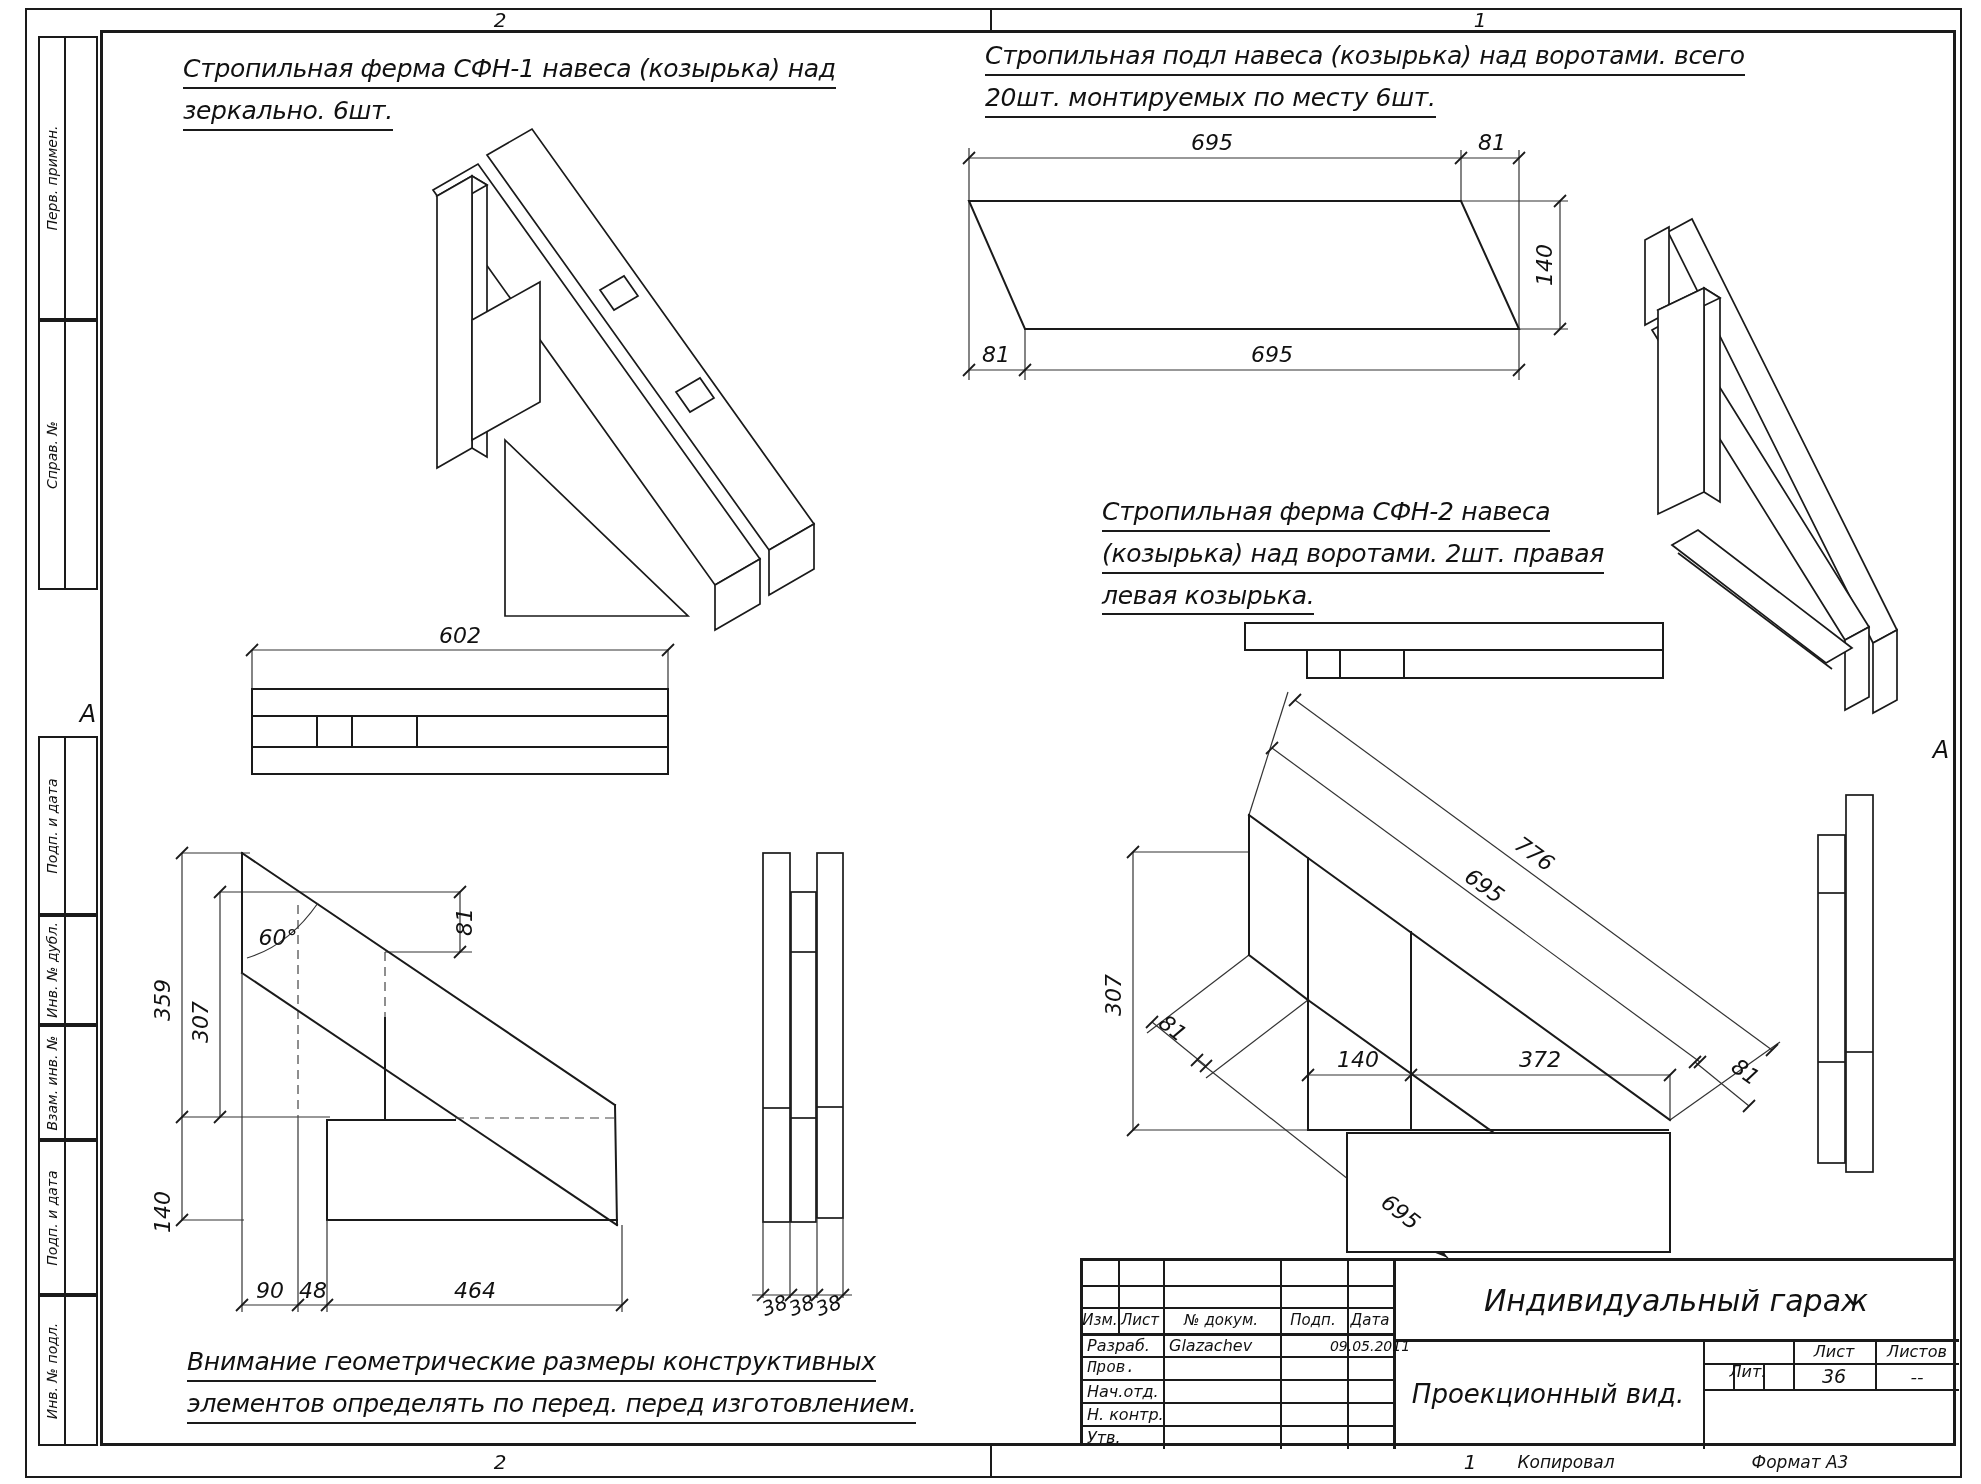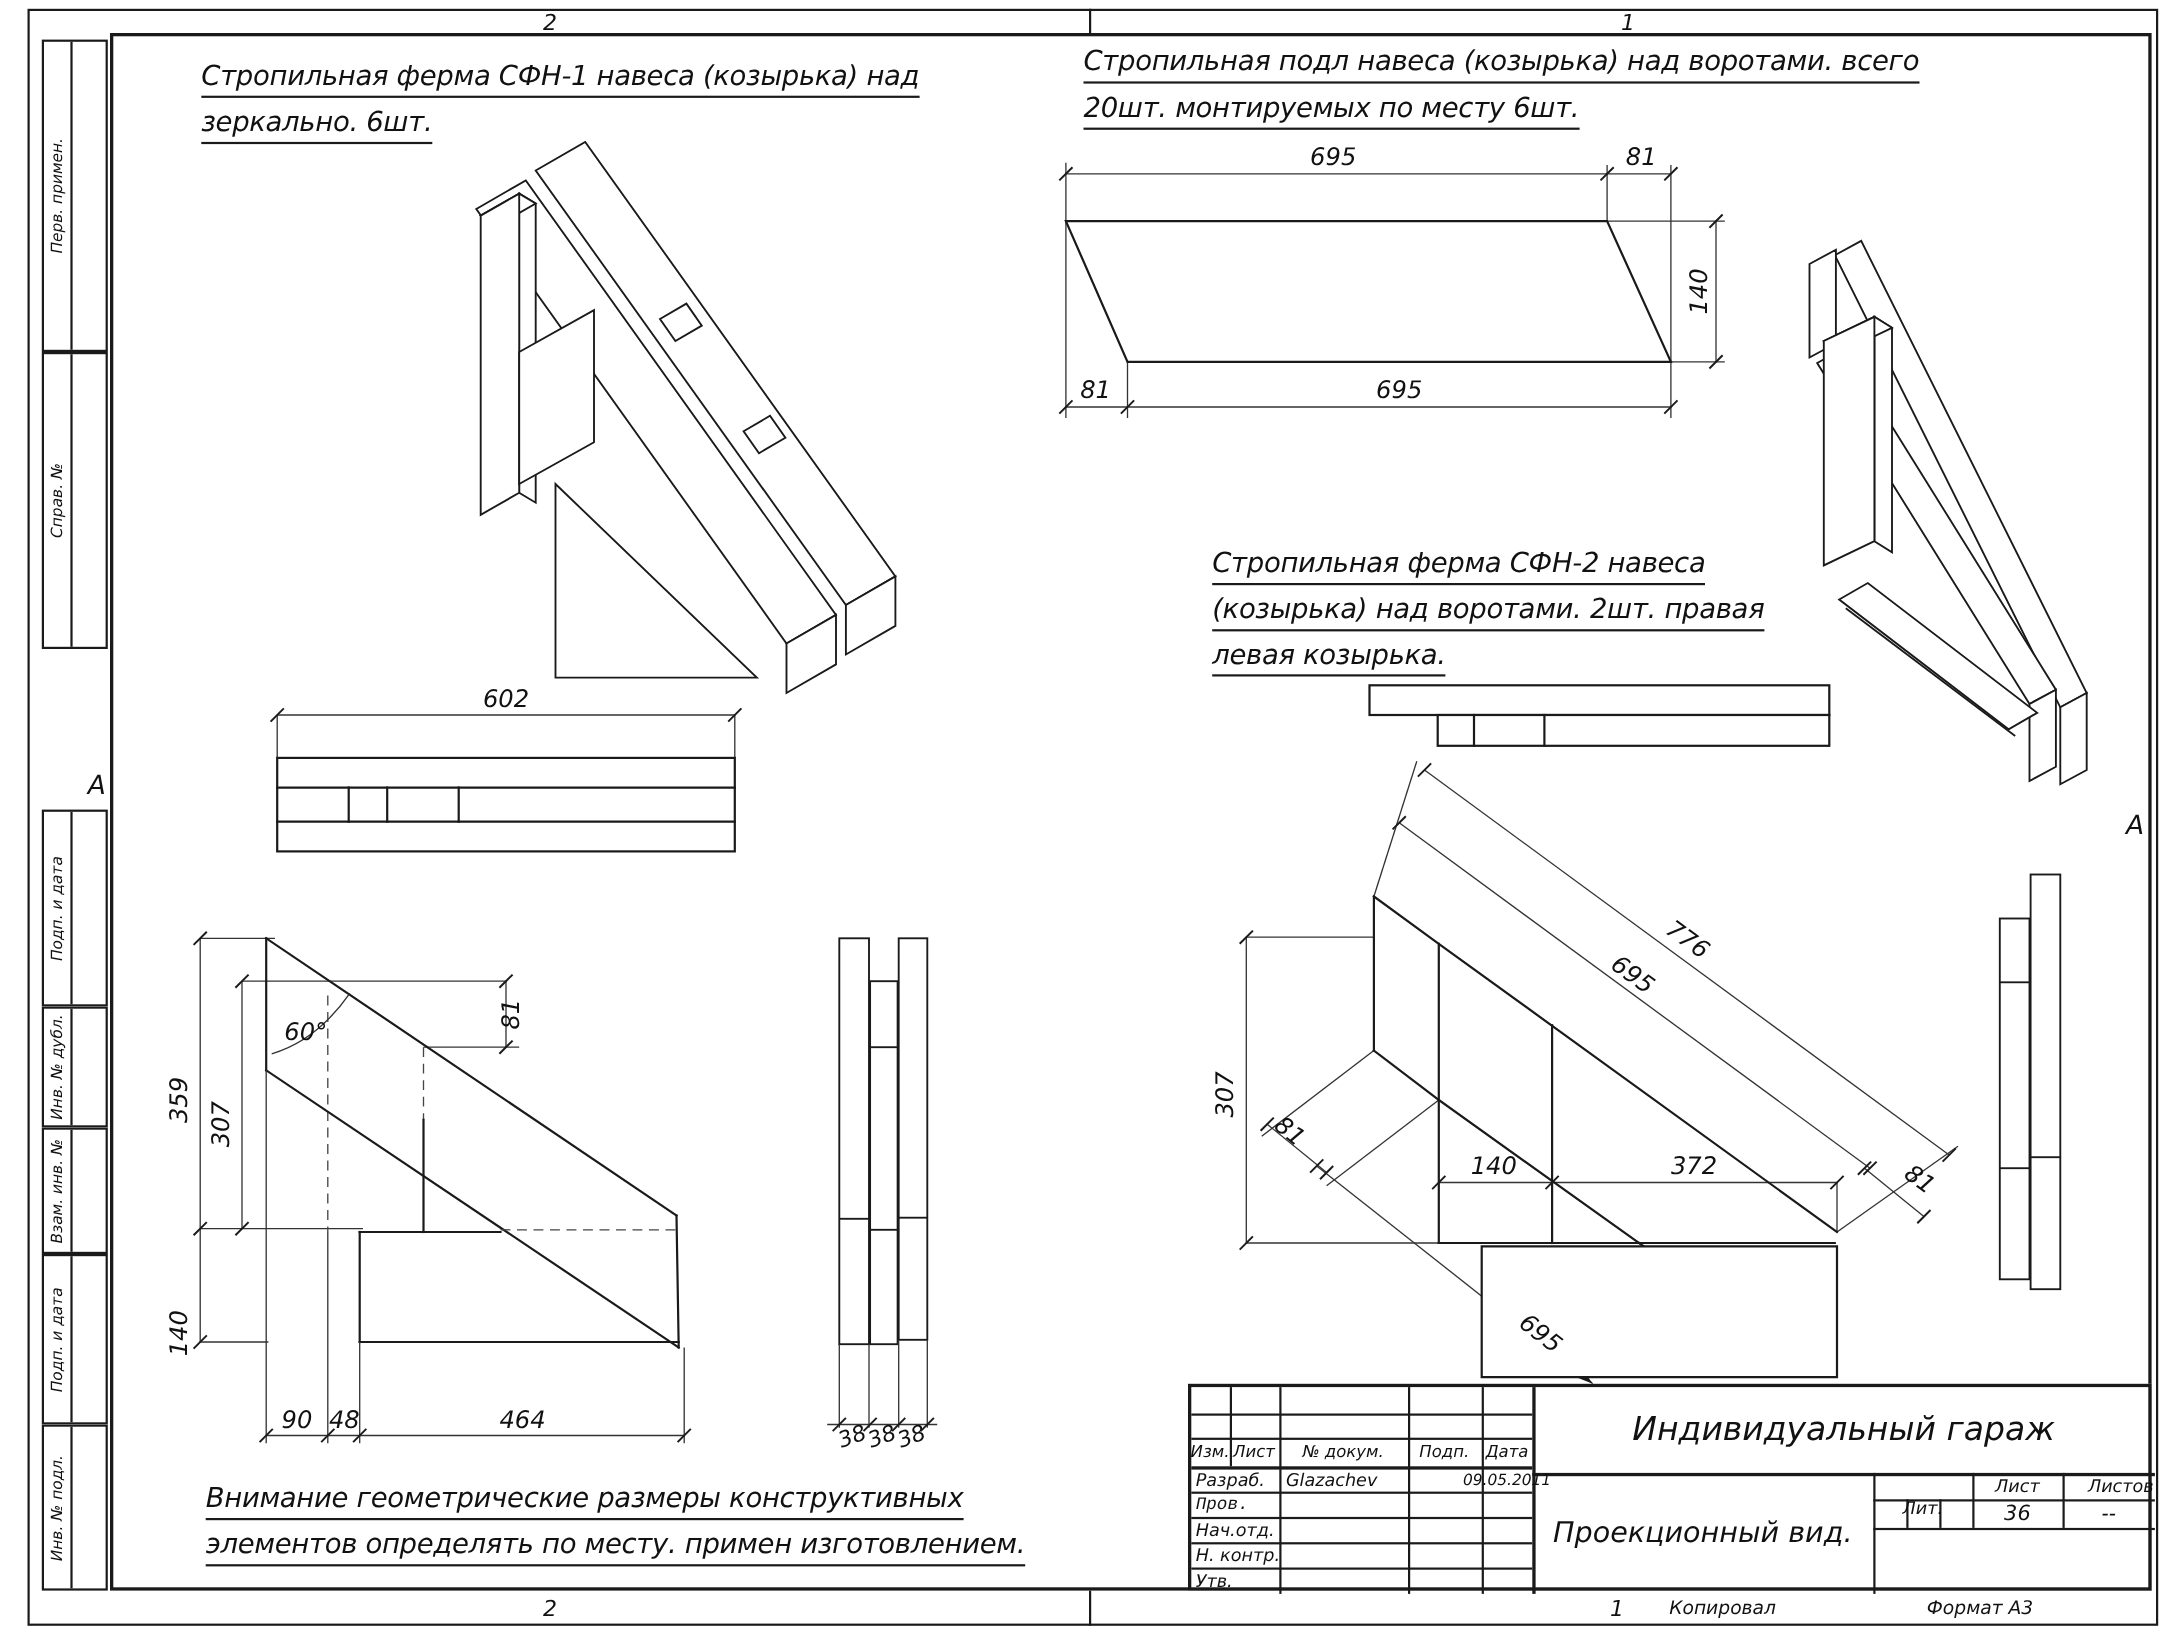--- a/index.html
+++ b/index.html
@@ -97,21 +97,21 @@
     <span class="tline">Стропильная подл навеса (козырька) над воротами. всего</span><br>
     <span class="tline">20шт. монтируемых по месту 6шт.</span>
   </div>
   <div class="dtitle" style="left:1102px;top:498px;">
     <span class="tline">Стропильная ферма СФН-2 навеса</span><br>
     <span class="tline">(козырька) над воротами. 2шт. правая</span><br>
     <span class="tline">левая козырька.</span>
   </div>
   <div class="dtitle" style="left:187px;top:1348px;">
     <span class="tline">Внимание геометрические размеры конструктивных</span><br>
-    <span class="tline">элементов определять по месту. примен изготовлением.</span>
+    <span class="tline">элементов определять по перед. перед изготовлением.</span>
   </div>
 
   <svg class="abs" style="left:0;top:0;" width="1981" height="1484" viewBox="0 0 1981 1484">
     <defs>
         <path id="tks" d="M-6,6 L6,-6" class="tk"></path>
       </defs>
 
     <g>
       <line class="d1" x1="969" y1="148" x2="969" y2="380"></line>
       <line class="d1" x1="1461" y1="150" x2="1461" y2="201"></line>
@@ -349,18 +349,18 @@
     <span class="c" style="left:287px;top:85px;font-size:14px;">09.05.2011</span>
     <span class="l" style="left:4px;top:107px;font-size:16px;font-family:Liberation Mono, monospace;">Пров.</span>
     <span class="l" style="left:4px;top:130px;font-size:16px;">Нач.отд.</span>
     <span class="l" style="left:4px;top:153px;font-size:16px;">Н. контр.</span>
     <span class="l" style="left:4px;top:176px;font-size:16px;">Утв.</span>
 
     <span class="c" style="left:593px;top:39px;font-size:30px;">Индивидуальный гараж</span>
     <span class="c" style="left:465px;top:133px;font-size:26px;">Проекционный вид.</span>
     <span class="c" style="left:665px;top:90px;font-size:16px;margin-top:20px;">Лит.</span>
     <span class="c" style="left:751px;top:90px;font-size:16px;">Лист</span>
-    <span class="c" style="left:834px;top:90px;font-size:16px;margin-left:11px;">Листов</span>
+    <span class="c" style="left:834px;top:90px;font-size:16px;">Листов</span>
     <span class="c" style="left:751px;top:115px;font-size:19px;">36</span>
     <span class="c" style="left:834px;top:115px;font-size:18px;">--</span>
   </div>
 
 </div>
 
 </body></html>

